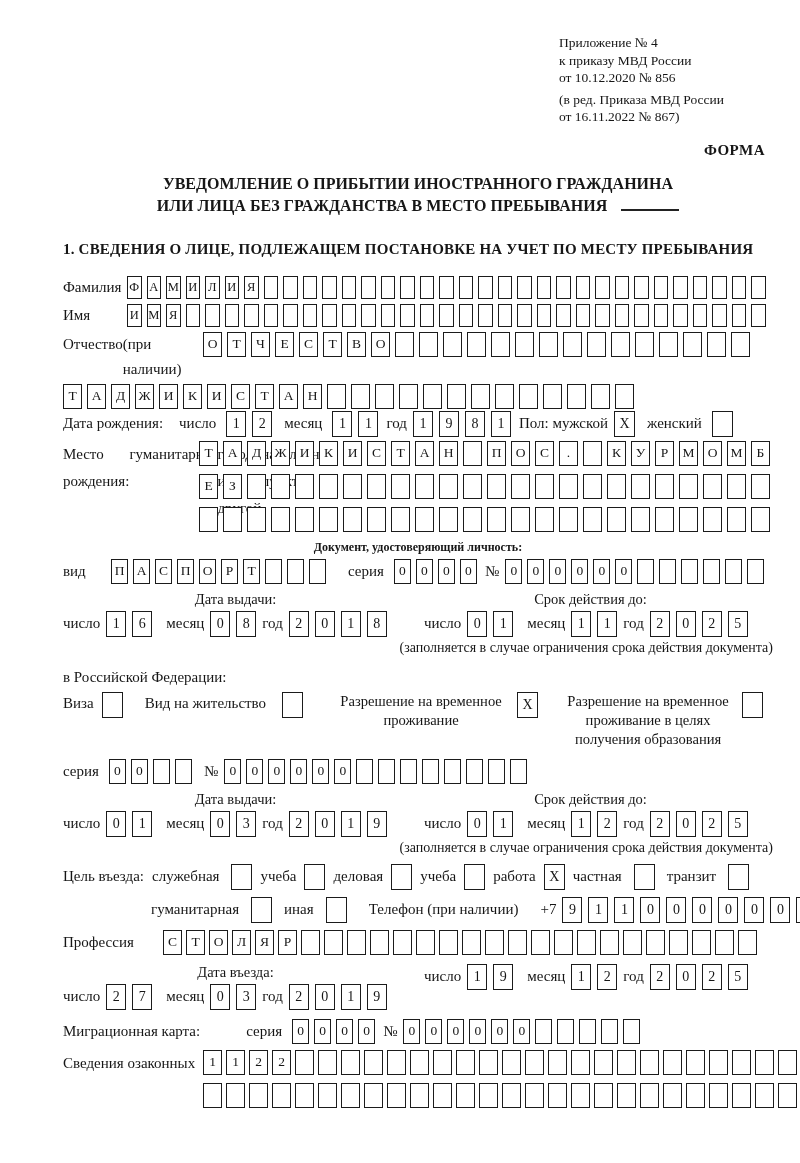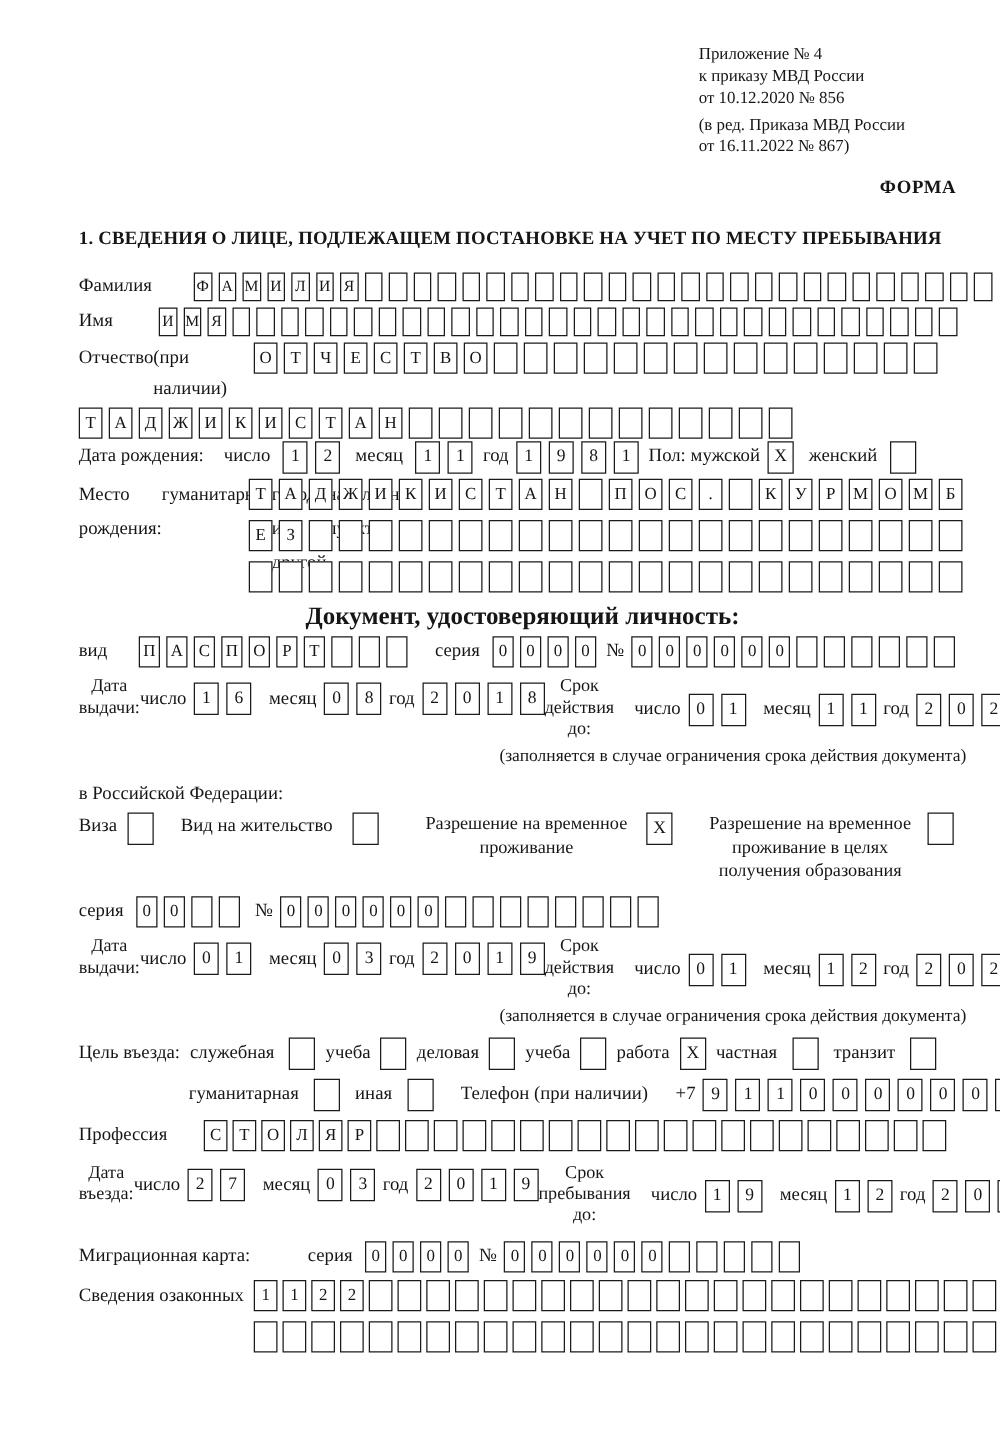--- a/index.html
+++ b/index.html
@@ -29,23 +29,23 @@
   .cells.dt .cell{width:20px;height:26px;font-size:14px;}
   .cells.md .cell{width:17px;height:25px;}
   .cbox{
     box-sizing:border-box;flex:0 0 auto;border:1.7px solid #1b1b1b;width:21px;height:26px;
     display:inline-flex;align-items:center;justify-content:center;font-size:14px;background:#fff;
   }
   .w64{width:64px;flex:0 0 64px;}
   .w140{width:140px;flex:0 0 140px;}
   .w112{width:112px;flex:0 0 112px;}
   .w136{width:136px;flex:0 0 136px;}
-  .doc-heading{text-align:center;font-weight:bold;font-size:20px;margin-top:8px;}
+  .doc-heading{text-align:center;font-weight:bold;font-size:12px;margin-top:8px;}
   .datepair{display:flex;align-items:flex-start;margin-top:7px;}
-  .dp{display:flex;flex-direction:row;}
+  .dp{display:flex;flex-direction:column;}
   .dp-l{flex:0 0 345px;}
   .dp-r{flex:1;}
   .dp-h{text-align:center;font-size:14.5px;margin-bottom:3px;}
   .dp-row{display:flex;align-items:center;gap:6px;}
   .note-r{text-align:right;font-size:14px;margin-top:3px;}
   .para{line-height:26px;margin-top:8px;}
   .chk-label-multi{width:192px;text-align:center;line-height:19px;font-size:14.6px;}
   .mr6{margin-right:6px;} .mr10{margin-right:10px;}
   .ml8{margin-left:8px;} .ml12{margin-left:12px;} .ml16{margin-left:16px;} .ml22{margin-left:22px;}
   .cellstack{display:flex;flex-direction:column;gap:8px;}
@@ -59,24 +59,30 @@
     <div>Приложение № 4</div>
     <div>к приказу МВД России</div>
     <div>от 10.12.2020 № 856</div>
     <div class="gap"></div>
     <div>(в ред. Приказа МВД России</div>
     <div>от 16.11.2022 № 867)</div>
   </div>
 
   <div class="forma">ФОРМА</div>
 
+  <div class="title">
+    <div>УВЕДОМЛЕНИЕ О ПРИБЫТИИ ИНОСТРАННОГО ГРАЖДАНИНА</div>
+    <div>
+      <span>ИЛИ ЛИЦА БЕЗ ГРАЖДАНСТВА В МЕСТО ПРЕБЫВАНИЯ</span><span class="blank-line"></span>
+    </div>
+  </div>
 
   <div class="sec-heading">1. СВЕДЕНИЯ О ЛИЦЕ, ПОДЛЕЖАЩЕМ ПОСТАНОВКЕ НА УЧЕТ ПО МЕСТУ ПРЕБЫВАНИЯ</div>
 
-  <div class="row" style="margin-top:18px;gap:28px;">
+  <div class="row" style="margin-top:18px;">
     <span class="lbl w64">Фамилия</span>
     <span class="cells sm">
         <span class="cell">Ф</span>
         <span class="cell">А</span>
         <span class="cell">М</span>
         <span class="cell">И</span>
         <span class="cell">Л</span>
         <span class="cell">И</span>
         <span class="cell">Я</span>
         <span class="cell"></span>
@@ -588,21 +594,20 @@
         <span class="lbl">год</span>
         <span class="cells dt">
             <span class="cell">2</span>
             <span class="cell">0</span>
             <span class="cell">1</span>
             <span class="cell">9</span>
           </span>
       </div>
     </div>
     <div class="dp dp-r">
-      <div class="dp-h">Срок пребывания до:</div>
       <div class="dp-row">
         <span class="lbl ml16">число</span>
         <span class="cells dt">
             <span class="cell">1</span>
             <span class="cell">9</span>
           </span>
         <span class="lbl ml8">месяц</span>
         <span class="cells dt">
             <span class="cell">1</span>
             <span class="cell">2</span>

